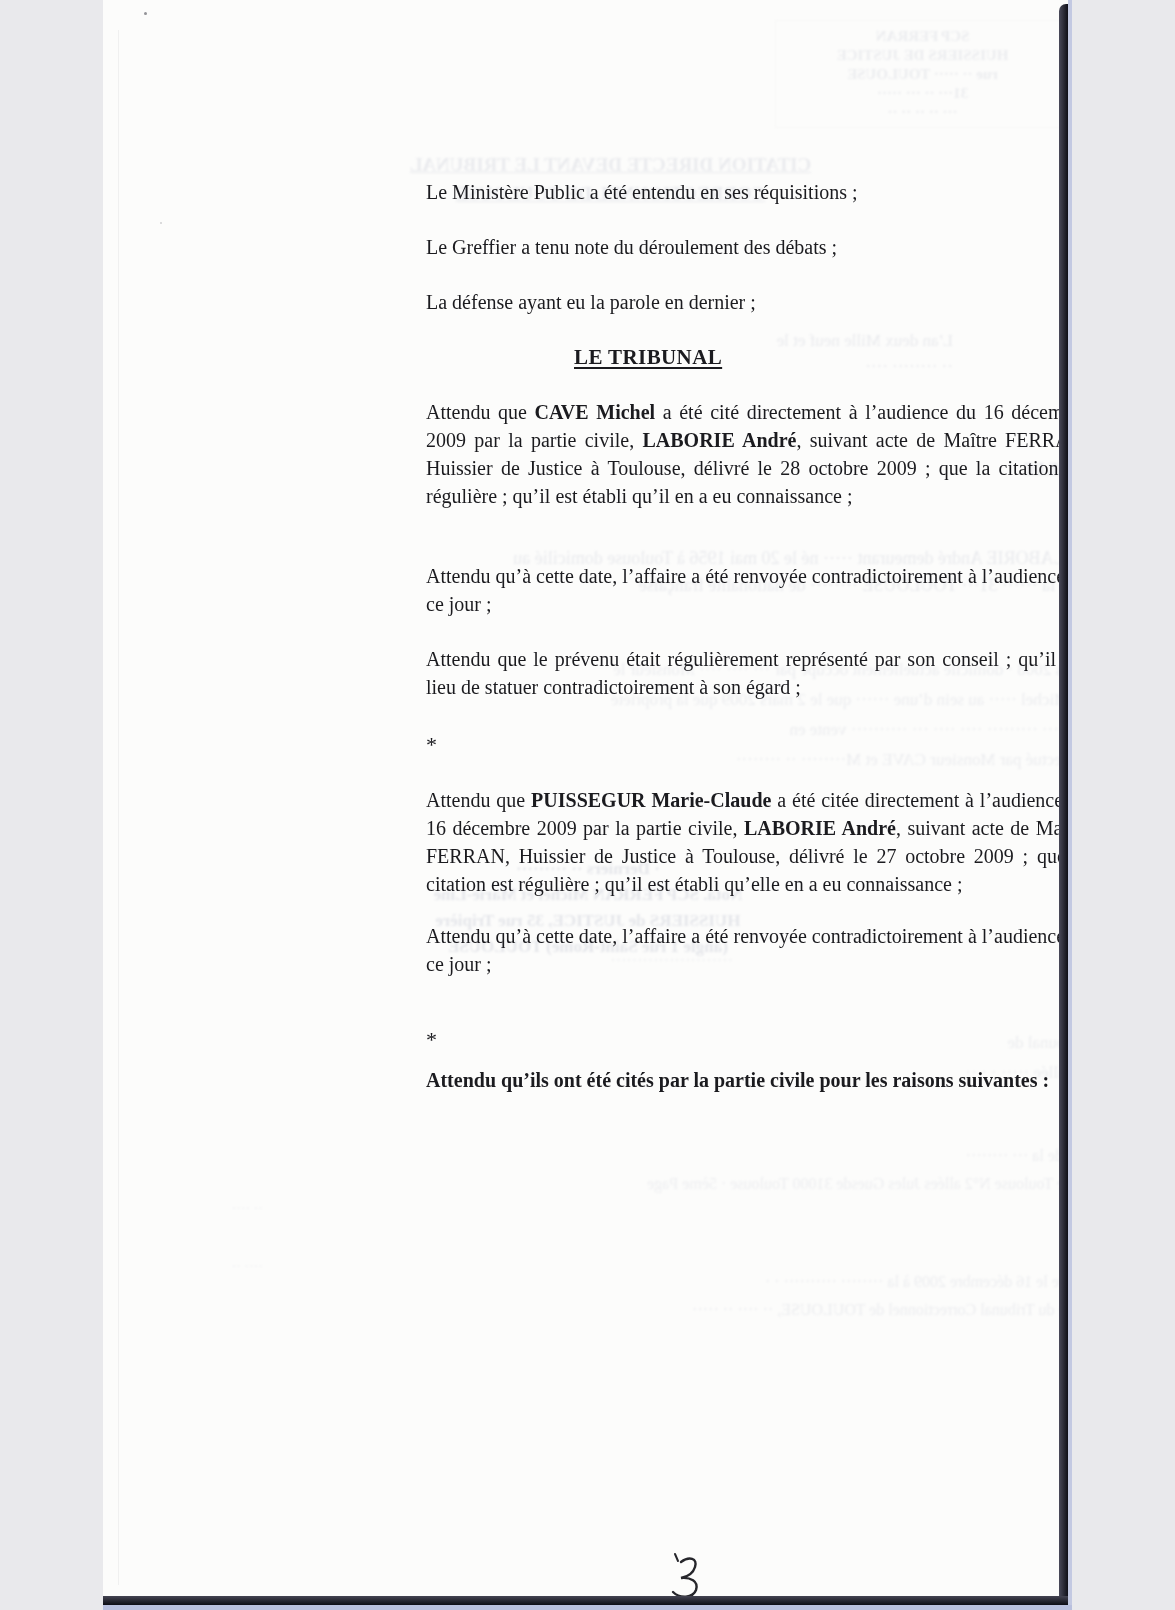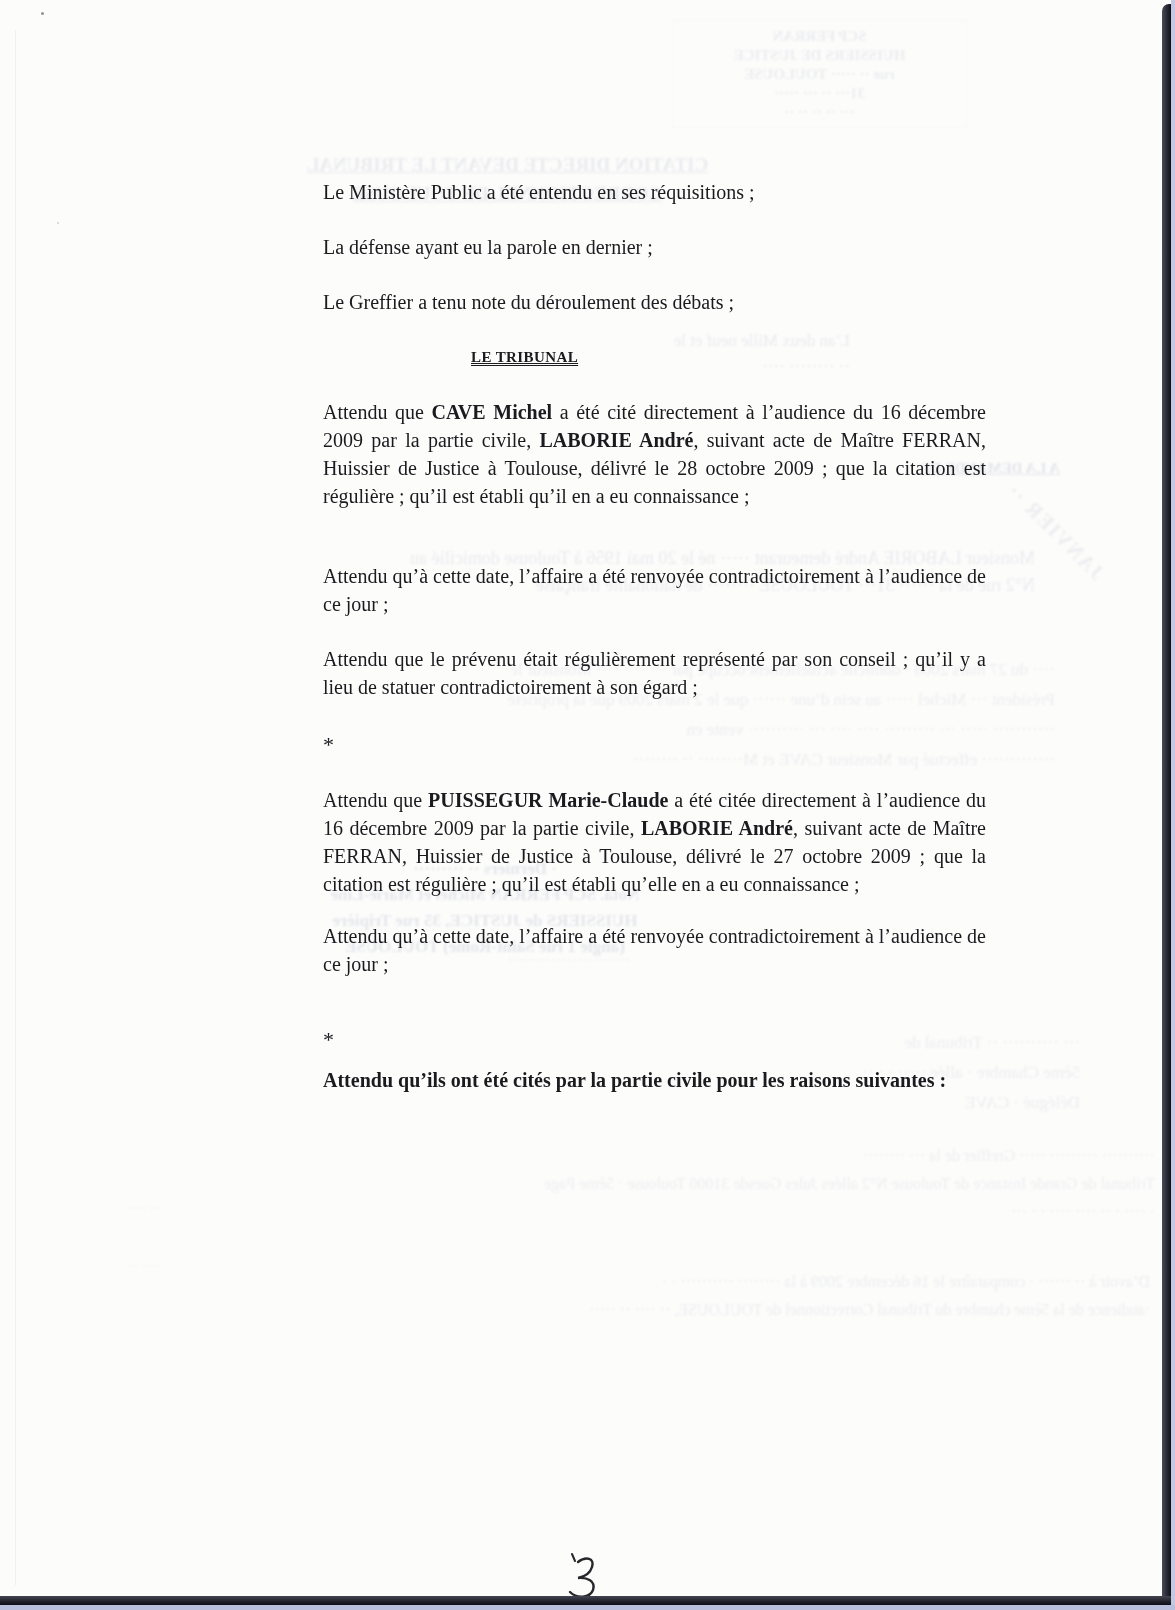--- a/index.html
+++ b/index.html
@@ -1,18 +1,18 @@
 <!DOCTYPE html>
 <html lang="fr"><head>
 <meta charset="utf-8">
 <title>Scanned court document — page 3</title>
 <style>
   html,body{margin:0;padding:0;background:#e9e9ec;}
   .page{
-    position:relative;width:1175px;height:1610px;margin:0 auto;
+    position:relative;width:969px;height:1610px;margin:0 auto;
     background:#fcfcfb;overflow:hidden;
     font-family:"Liberation Serif","DejaVu Serif",serif;color:#1b1b1f;
   }
   
   .strip-right{position:absolute;top:0;right:0;width:4px;height:100%;background:#c3c9e2;}
   .strip-bottom{position:absolute;left:0;right:0;bottom:0;height:5px;background:#b9c0de;}
   .edge-right{position:absolute;top:4px;right:4px;bottom:8px;width:9px;
     background:linear-gradient(to right,#4a4a5a,#0f0f17);border-top-left-radius:7px;}
   .edge-bottom{position:absolute;left:0;right:4px;bottom:5px;height:9px;
     background:linear-gradient(to bottom,#444452,#0d0d15);}
@@ -26,21 +26,21 @@
   .doc p{margin:27px 0 0;}
   .doc p:first-child{margin-top:0;}
   .doc > :nth-child(6){margin-top:52px;}
   .doc > :nth-child(8){margin-top:30px;}
   .doc > :nth-child(10){margin-top:24px;}
   .doc > :nth-child(11){margin-top:48px;}
   .doc > :nth-child(12){margin-top:26px;}
   .doc > :nth-child(14){margin-top:16px;}
   .doc p.j{text-align:justify;}
   .doc .b{font-weight:bold;}
-  .doc p.heading{font-weight:bold;font-size:15px;padding-left:148px;letter-spacing:.4px;text-decoration:underline;}
+  .doc p.heading{font-weight:bold;font-size:21px;padding-left:148px;letter-spacing:.4px;}
   .doc p.heading span{text-decoration:underline;text-underline-offset:3px;}
   .doc p.star{font-size:22px;line-height:28px;}
   .doc p.allbold{font-weight:bold;margin-top:12px;}
 
   
   .ghost{position:absolute;transform:scaleX(-1);color:#7d84a0;pointer-events:none;
     font-family:"Liberation Serif","DejaVu Serif",serif;filter:blur(1.2px);}
   .ghost.bold{font-weight:bold;}
   .ghost.underline div{text-decoration:underline;}
   .ghost.center{text-align:center;}
@@ -123,22 +123,22 @@
       <div>·· ····</div>
       <div>···· ··</div>
     </div>
 
   <div class="ghost ghost-diag" style="left:955px;top:505px;width:170px;font-size:20px;opacity:.13;">
       <div>JANVIER ··</div>
     </div>
 
   <div class="doc">
       <p class=""><span>Le Ministère Public a été entendu en ses réquisitions ;</span></p>
+      <p class=""><span>Le Greffier a tenu note du déroulement des débats ;</span></p>
       <p class=""><span>La défense ayant eu la parole en dernier ;</span></p>
-      <p class=""><span>Le Greffier a tenu note du déroulement des débats ;</span></p>
       <p class="heading"><span>LE TRIBUNAL</span></p>
       <p class="j"><span>Attendu que </span><span class="b">CAVE Michel</span><span> a été cité directement à l’audience du 16 décembre 2009 par la partie civile, </span><span class="b">LABORIE André</span><span>, suivant acte de Maître FERRAN, Huissier de Justice à Toulouse, délivré le 28 octobre 2009 ; que la citation est régulière ; qu’il est établi qu’il en a eu connaissance ;</span></p>
       <p class="j"><span>Attendu qu’à cette date, l’affaire a été renvoyée contradictoirement à l’audience de ce jour ;</span></p>
       <p class="j"><span>Attendu que le prévenu était régulièrement représenté par son conseil ; qu’il y a lieu de statuer contradictoirement à son égard ;</span></p>
       <p class="star"><span>*</span></p>
       <p class="j"><span>Attendu que </span><span class="b">PUISSEGUR Marie-Claude</span><span> a été citée directement à l’audience du 16 décembre 2009 par la partie civile, </span><span class="b">LABORIE  André</span><span>, suivant acte de Maître FERRAN, Huissier de Justice à Toulouse, délivré le 27 octobre 2009 ; que la citation est régulière ; qu’il est établi qu’elle en a eu connaissance ;</span></p>
       <p class="j"><span>Attendu qu’à cette date, l’affaire a été renvoyée contradictoirement à l’audience de ce jour ;</span></p>
       <p class="star"><span>*</span></p>
       <p class="j allbold"><span>Attendu qu’ils ont été cités par la partie civile pour les raisons suivantes :</span></p>
     </div>

